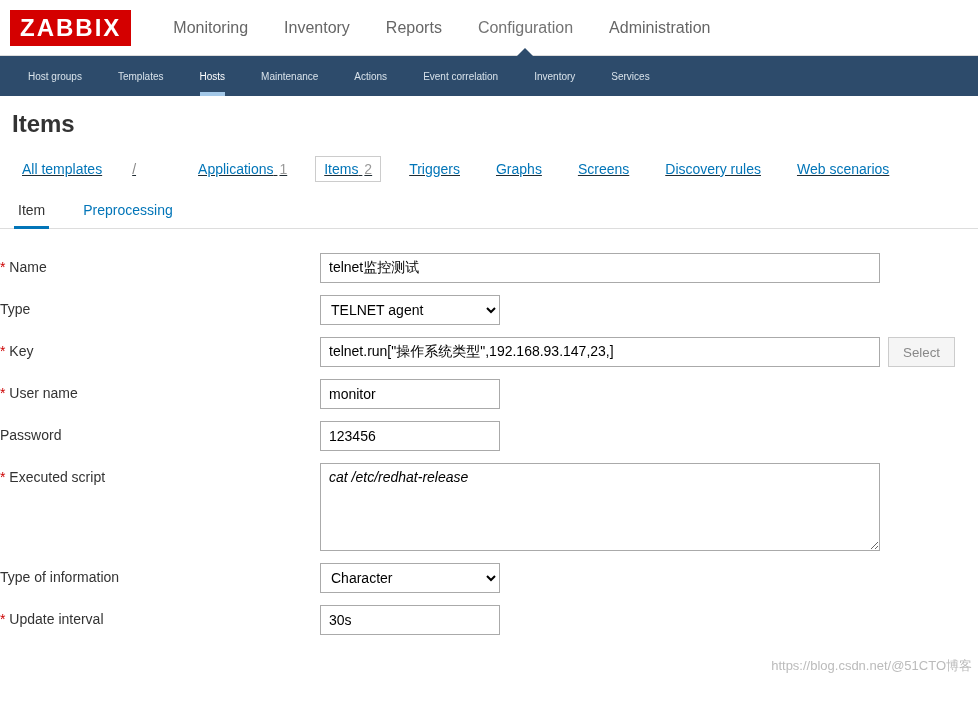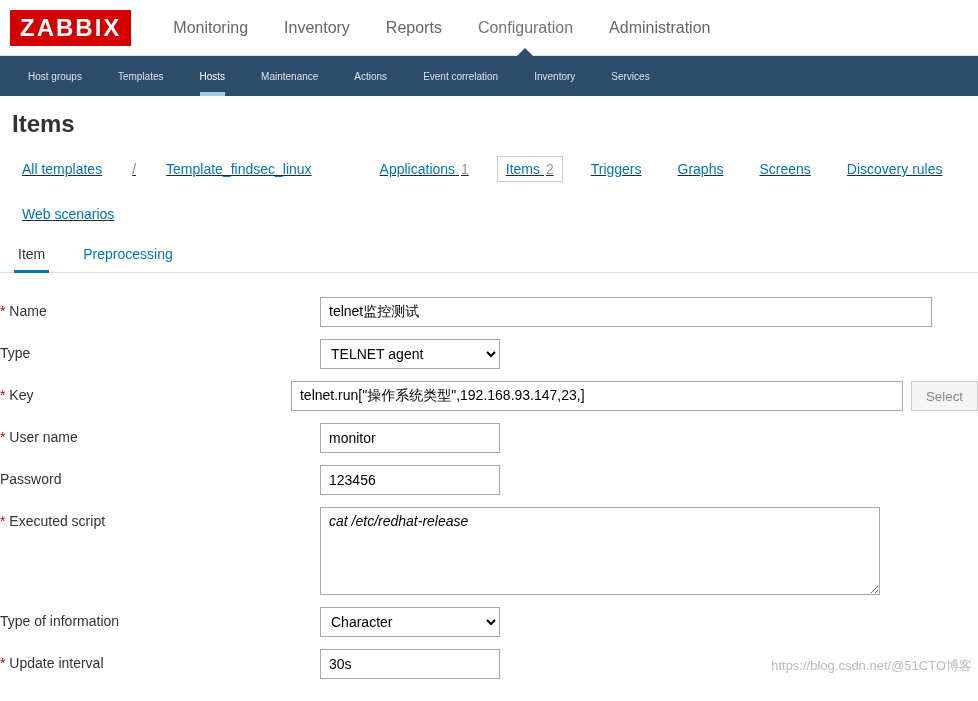--- a/index.html
+++ b/index.html
@@ -31,21 +31,21 @@
     .tab.active::after { content:""; position:absolute; left:0; right:0; bottom:-1px; height:3px; background:#0275b8; }
     
     .form { padding: 24px 0; }
     .row { display: flex; margin-bottom: 12px; align-items: flex-start; }
     .lbl { width: 320px; text-align: left; padding-right: 14px; padding-top: 6px; color: #333; }
     .req::before { content:"* "; color: #c00; }
     .ctl { display: flex; align-items: flex-start; gap: 8px; }
     input[type=text] { border: 1px solid #aaa; padding: 5px 8px; font-size: 14px; font-family: inherit; height: 30px; }
     textarea { border: 1px solid #aaa; padding: 5px 8px; font-size: 14px; font-family: inherit; resize: both; }
     select { border: 1px solid #aaa; padding: 4px 6px; font-size: 14px; height: 30px; min-width: 180px; background:#fff; }
-    .w560 { width: 612px; }
+    .w560 { width: 560px; }
     .w180 { width: 180px; }
     .btn-grey { height: 30px; padding: 0 14px; border: 1px solid #ccc; background: #f5f5f5; color: #888; cursor: default; }
     
     .watermark { position: fixed; right: 6px; bottom: 26px; color: #bbb; font-size: 13px; pointer-events: none; }
   </style>
 </head>
 <body>
 
 <div class="topbar">
   <div class="logo">ZABBIX</div>
@@ -67,21 +67,20 @@
   <div class="subnav-item">Event correlation</div>
   <div class="subnav-item">Inventory</div>
   <div class="subnav-item">Services</div>
 </div>
 
 <h1 class="page-title">Items</h1>
 
 <div class="breadcrumb">
   <a>All templates</a>
   <span class="sep">/</span>
-  <a>Template_findsec_linux</a>
   <span style="width:12px"></span>
   <a><span>Applications</span> <span class="count">1</span></a>
   <span class="selected"><span>Items</span> <span class="count">2</span></span>
   <a>Triggers</a>
   <a>Graphs</a>
   <a>Screens</a>
   <a>Discovery rules</a>
   <a>Web scenarios</a>
 </div>
 

